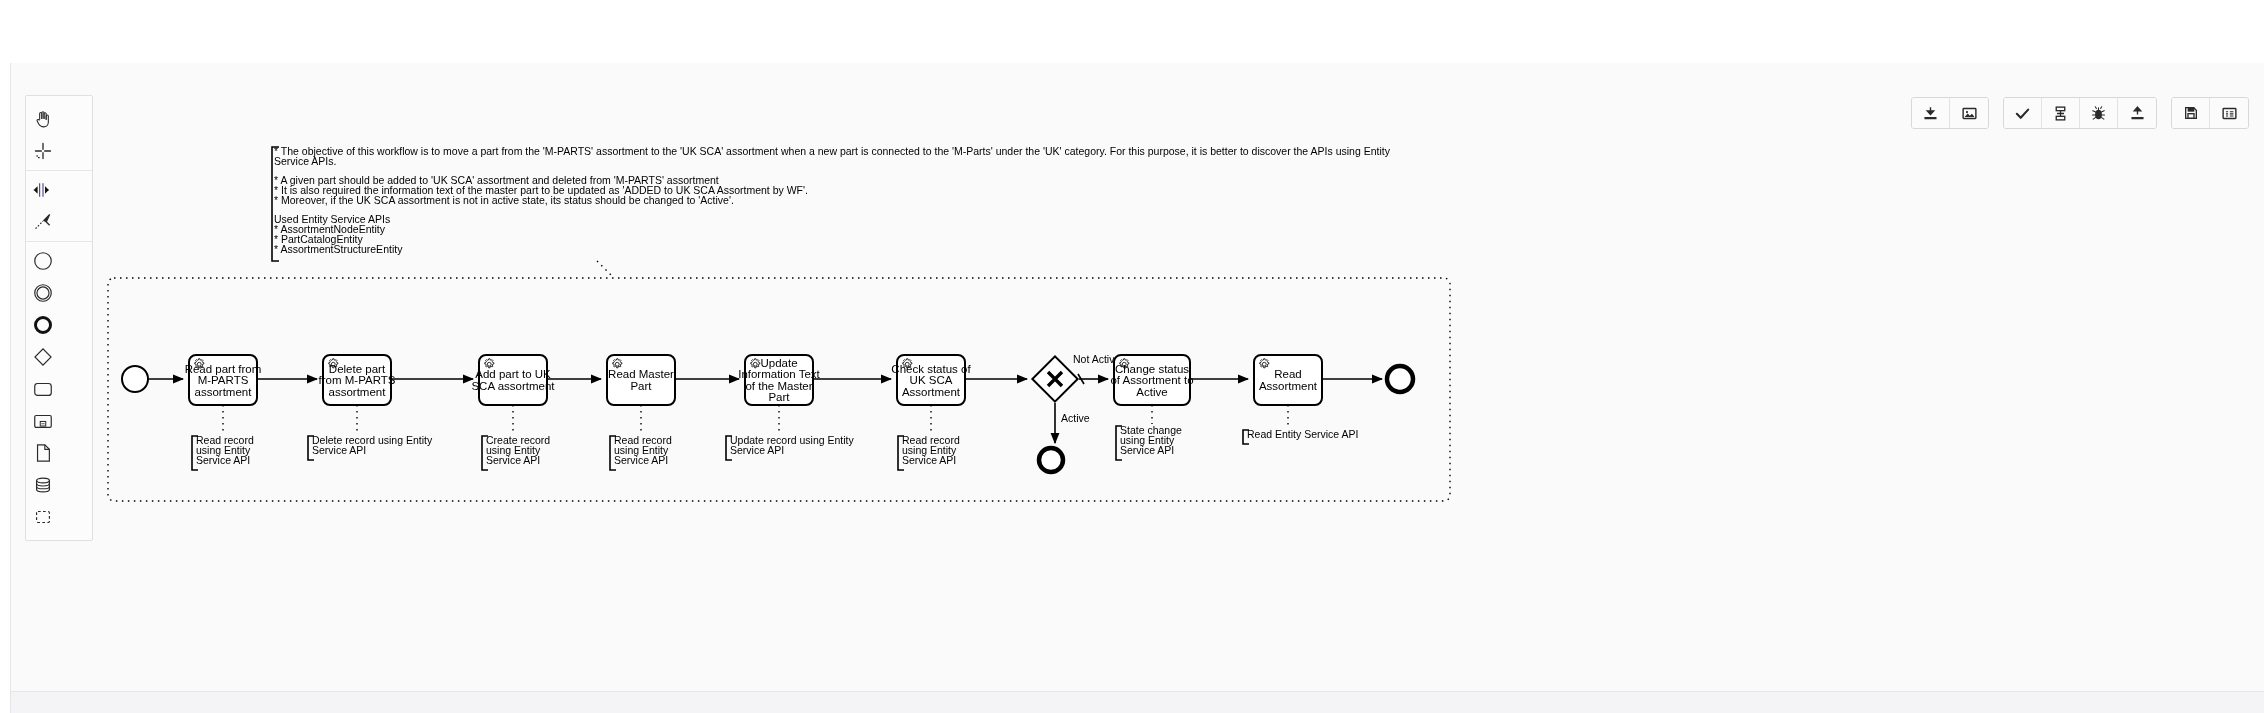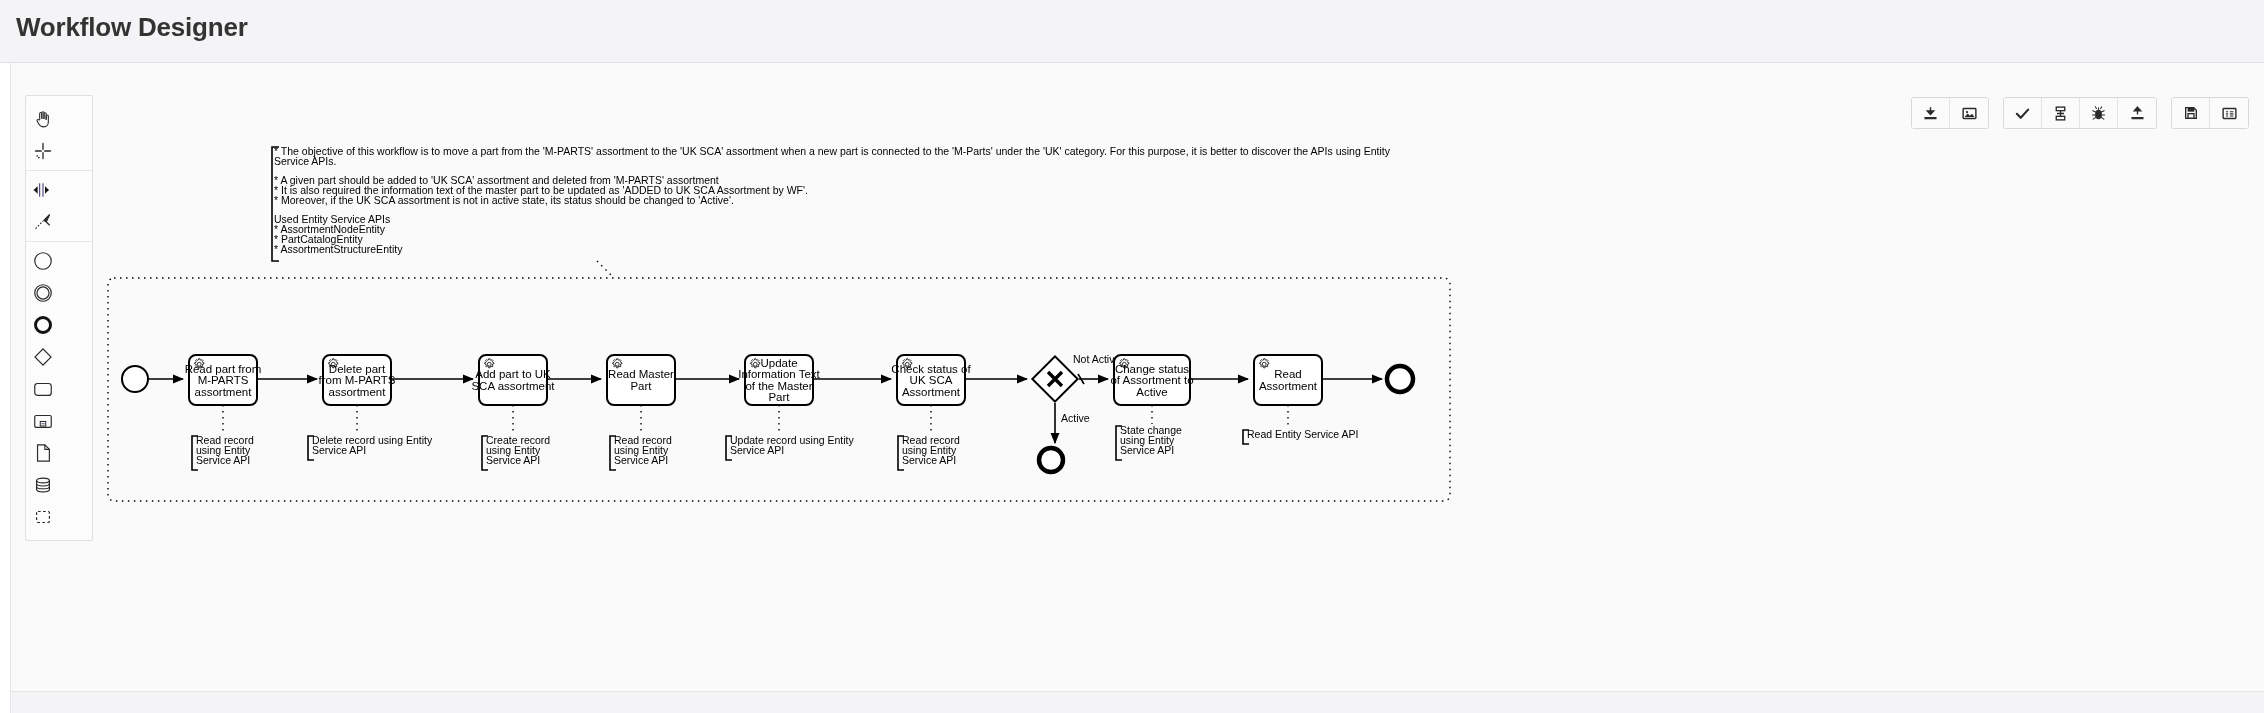--- a/index.html
+++ b/index.html
@@ -146,23 +146,20 @@
     font-family: "Liberation Sans", sans-serif;
     font-size: 10.5px;
     fill: #000000;
   }
 </style>
 </head>
 <body>
 
 <div id="app">
 
-  <div class="page-header">
-    <div class="page-title">Workflow Designer</div>
-  </div>
 
   <div class="canvas-wrap">
     <div class="canvas">
 
       <svg id="diagram" width="2254" height="630" viewBox="0 0 2254 630">
         <defs>
           <marker id="arrow" viewBox="0 0 10 10" refX="9" refY="5" markerWidth="7" markerHeight="7" orient="auto-start-reverse">
             <path d="M 0 1 L 10 5 L 0 9 z" fill="#000000"></path>
           </marker>
           <marker id="arrowsm" viewBox="0 0 10 10" refX="9" refY="5" markerWidth="6" markerHeight="6" orient="auto-start-reverse">

